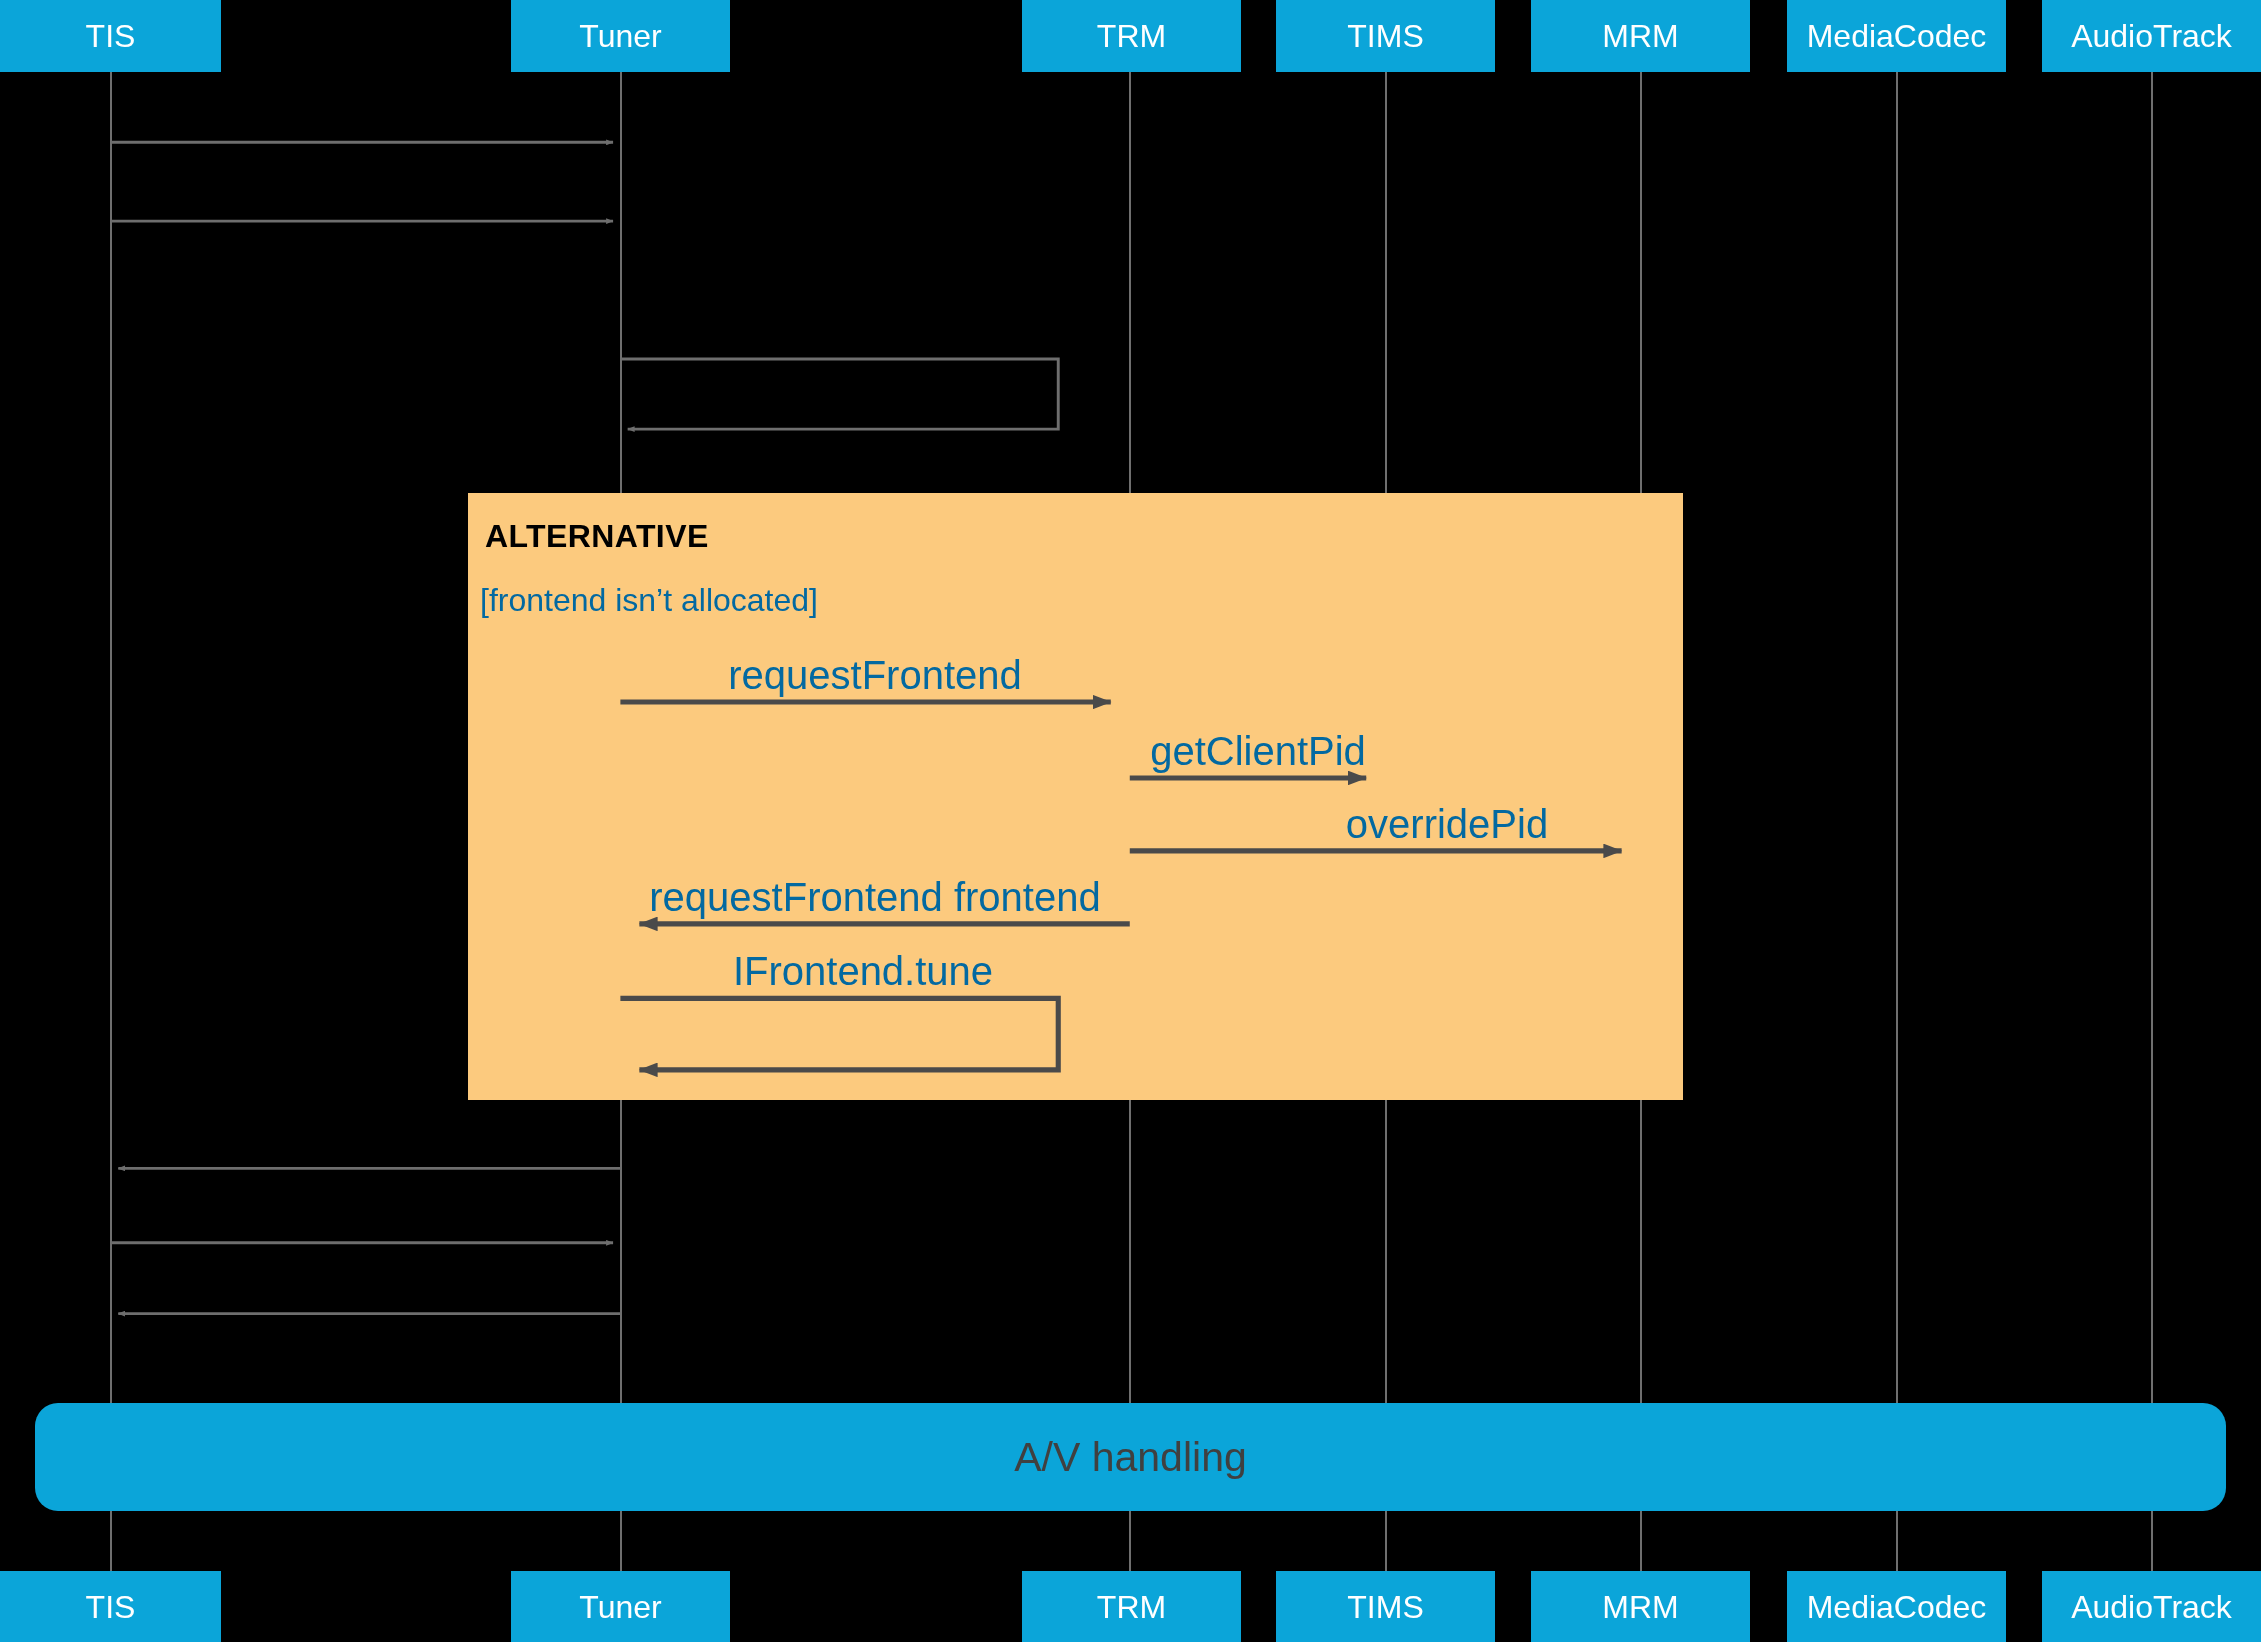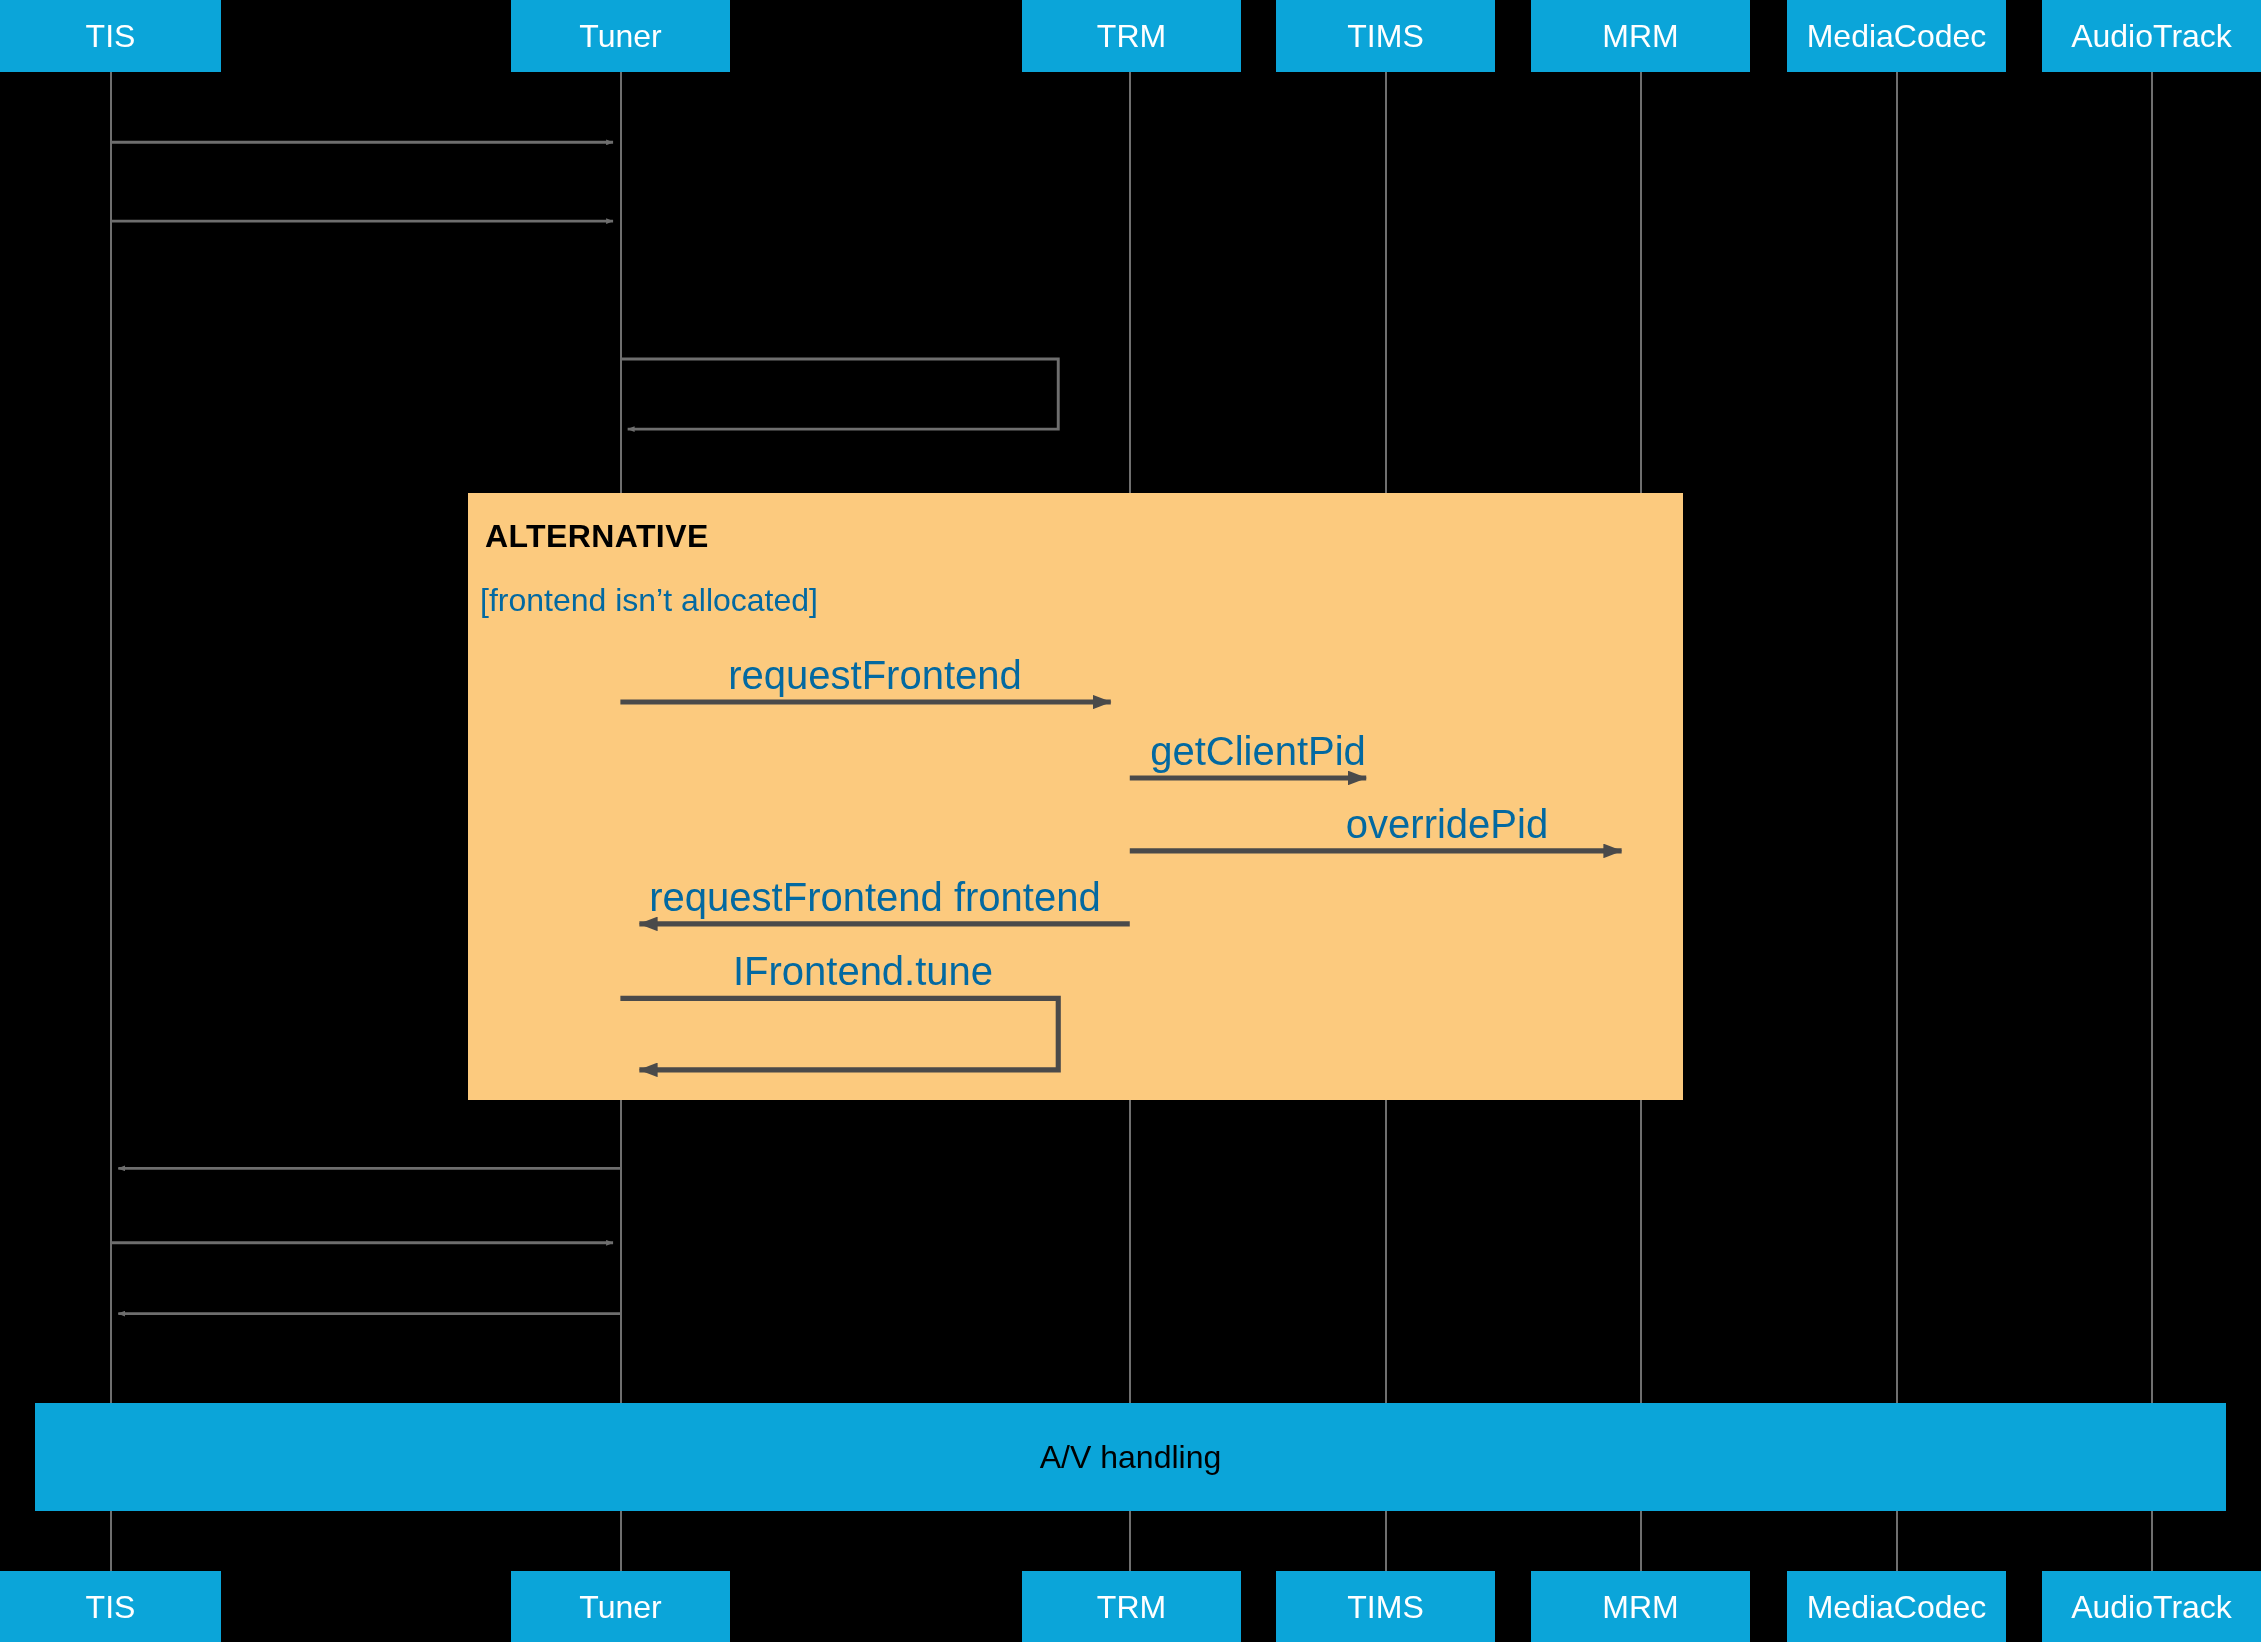--- a/index.html
+++ b/index.html
@@ -7,21 +7,21 @@
        font-family:"Liberation Sans","DejaVu Sans",sans-serif;}
   #canvas{position:absolute;left:0;top:0;width:1963px;height:1642px;background:#000;}
   .lifeline{position:absolute;width:2.2px;background:#6f6f6f;}
   .pbox{position:absolute;background:#0ba5d9;display:flex;align-items:center;
         justify-content:center;color:#ffffff;font-size:32px;line-height:1;}
   .altbox{position:absolute;background:#fcca7e;}
   .alt-title{position:absolute;color:#000;font-size:32px;font-weight:bold;letter-spacing:0.4px;}
   .alt-guard{position:absolute;color:#0369a1;font-size:32px;}
   .msg-label{position:absolute;color:#0369a1;font-size:40px;white-space:nowrap;}
   .avbar{position:absolute;background:#0ba5d9;display:flex;align-items:center;
-         justify-content:center;color:#000000;font-size:32px;}
+         justify-content:center;color:#404040;font-size:41px;border-radius:23px;}
   svg.arrows{position:absolute;left:0;top:0;width:2261px;height:1642px;
              pointer-events:none;overflow:visible;}
 </style>
 </head>
 <body>
 
 <div id="canvas">
 
   <div id="lifelines">
       <div class="lifeline" style="left: 110px; top: 72px; height: 1499px;"></div>

